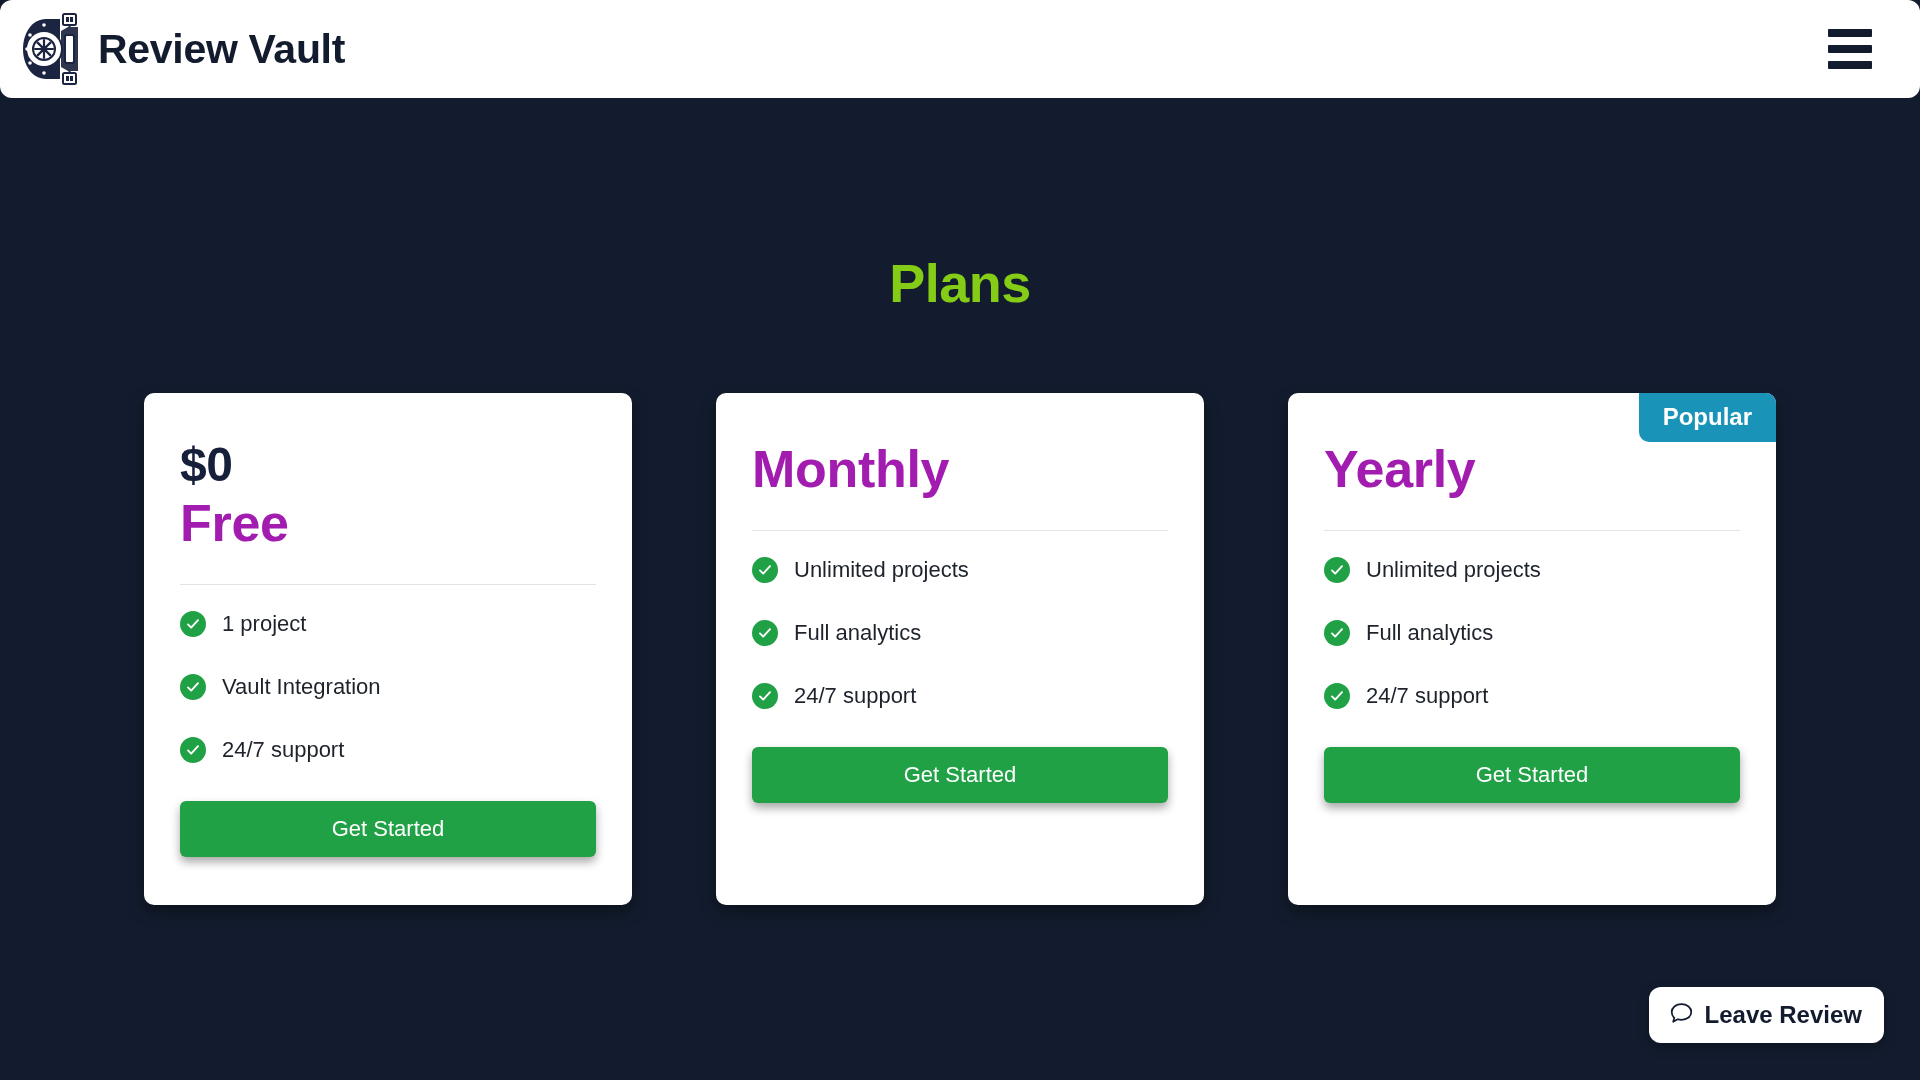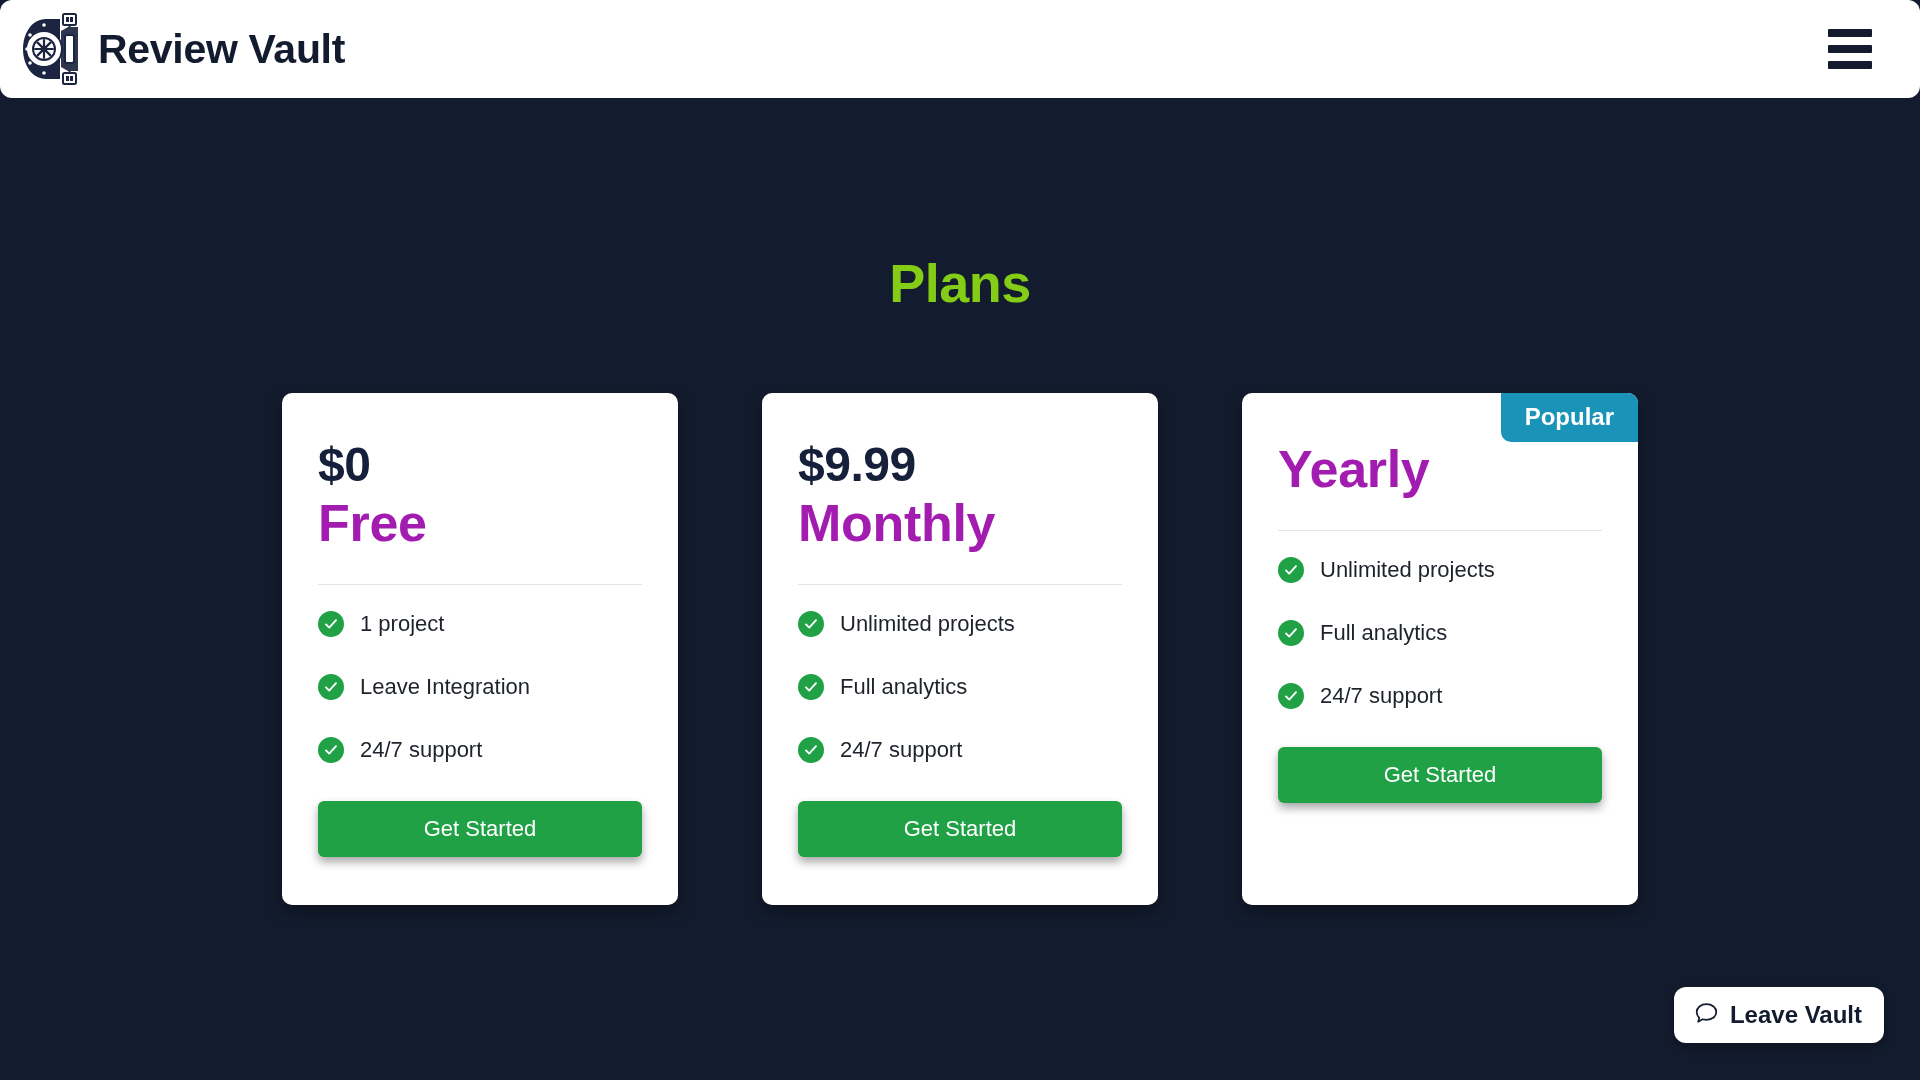--- a/index.html
+++ b/index.html
@@ -91,21 +91,21 @@
   }
 
   .plans-row {
     display: flex;
     justify-content: center;
     gap: 84px;
     margin-top: 83px;
   }
 
   .plan-card {
-    width: 396px;
+    width: 488px;
     min-height: 512px;
     background: #ffffff;
     border-radius: 10px;
     box-shadow: 0 7px 16px rgba(0,0,0,0.38);
     padding: 45px 36px 40px 36px;
     position: relative;
     display: flex;
     flex-direction: column;
   }
 
@@ -302,36 +302,35 @@
               </svg>
           </span>
           <span class="feature-label">1 project</span>
         </li>
         <li class="feature-item">
           <span class="check-icon">
             <svg width="16" height="16" viewBox="0 0 16 16">
                 <path d="M3 8.4 L6.2 11.6 L13 4.2" fill="none" stroke="#ffffff" stroke-width="1.9" stroke-linecap="round" stroke-linejoin="round"></path>
               </svg>
           </span>
-          <span class="feature-label">Leave Integration</span>
+          <span class="feature-label">Vault Integration</span>
         </li>
         <li class="feature-item">
           <span class="check-icon">
             <svg width="16" height="16" viewBox="0 0 16 16">
                 <path d="M3 8.4 L6.2 11.6 L13 4.2" fill="none" stroke="#ffffff" stroke-width="1.9" stroke-linecap="round" stroke-linejoin="round"></path>
               </svg>
           </span>
           <span class="feature-label">24/7 support</span>
         </li>
       </ul>
       <button class="cta-button">Get Started</button>
     </article>
 
     <article class="plan-card">
-      <div class="plan-price">$9.99</div>
       <div class="plan-name">Monthly</div>
       <div class="plan-divider"></div>
       <ul class="feature-list">
         <li class="feature-item">
           <span class="check-icon">
             <svg width="16" height="16" viewBox="0 0 16 16">
                 <path d="M3 8.4 L6.2 11.6 L13 4.2" fill="none" stroke="#ffffff" stroke-width="1.9" stroke-linecap="round" stroke-linejoin="round"></path>
               </svg>
           </span>
           <span class="feature-label">Unlimited projects</span>
@@ -390,15 +389,15 @@
     </article>
 
   </section>
 
   <button class="review-widget">
     <span class="bubble-icon">
       <svg width="25" height="25" viewBox="0 0 25 25" xmlns="http://www.w3.org/2000/svg">
         <path d="M12.5 3.2 C18.2 3.2 22.3 6.7 22.3 11 C22.3 15.3 18.2 18.8 12.5 18.8 C11.1 18.8 9.8 18.6 8.6 18.3 L4.2 20.8 L5.3 16.8 C3.6 15.4 2.7 13.3 2.7 11 C2.7 6.7 6.8 3.2 12.5 3.2 Z" fill="none" stroke="#131c2e" stroke-width="1.7" stroke-linejoin="round"></path>
       </svg>
     </span>
-    <span class="widget-label">Leave Vault</span>
+    <span class="widget-label">Leave Review</span>
   </button>
 </main>
 
 </body></html>

